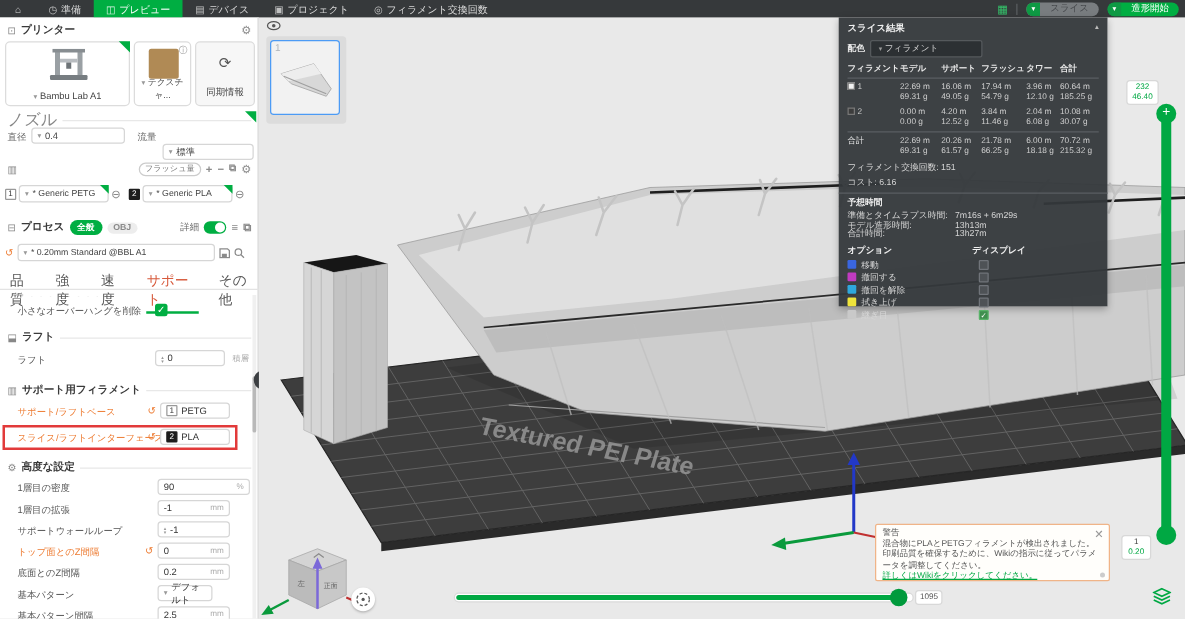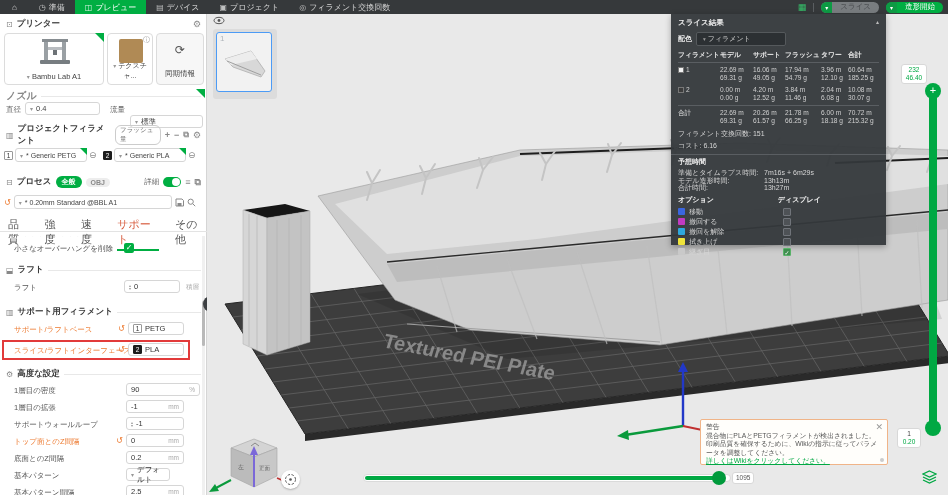--- a/index.html
+++ b/index.html
@@ -122,39 +122,38 @@
       <div style="position:absolute;left:11px;top:5px;width:24px;height:24px;background:#B08A55;border-radius:2px"></div>
       <span style="position:absolute;right:2px;top:1px;color:#999;font-size:7px">ⓘ</span>
       <div style="position:absolute;left:0;bottom:3px;width:100%;text-align:center;font-size:7px;color:#444"><span style="color:#999;font-size:6px">▾</span> <span>テクスチャ...</span></div>
     </div>
 
     <div class="card" style="left:156px;top:19px;width:48px;height:52px;background:#F7F7F7">
       <div style="position:absolute;left:0;top:9px;width:100%;text-align:center;color:#555;font-size:12px">⟳</div>
       <div style="position:absolute;left:0;bottom:5px;width:100%;text-align:center;font-size:7.5px;color:#444">同期情報</div>
     </div>
 
-    <div class="sec-h" style="top:74px;font-weight:bold;color:#888;font-size:10px">
+    <div class="sec-h" style="top:74px;font-weight:normal;color:#888;font-size:13px">
       <span>ノズル</span>
         <span class="hline"></span>
     </div>
     <span class="tri" style="top:75px;right:1px"></span>
     <span class="lab abs" style="left:6px;top:91px">直径</span>
     <div class="sel abs" style="left:25px;top:88px;width:75px;height:13px">
         <span class="dd">▾</span>
         <span>0.4</span>
       </div>
     <span class="lab abs" style="left:110px;top:91px">流量</span>
     <div class="sel abs" style="left:130px;top:88px;width:73px;height:13px">
         <span class="dd">▾</span>
         <span>標準</span>
       </div>
 
     <div class="sec-h" style="top:113px">
       <span class="ic">▥</span>
-      <span>プロジェクトフィラメント</span>
       <span style="margin-left:auto;border:1px solid #CCC;border-radius:6px;padding:0 4px;font-weight:normal;font-size:6.5px;color:#777">フラッシュ量</span>
       <span class="icg">+</span>
       <span class="icg">−</span>
       <span class="icg" style="font-size:8px">⧉</span>
       <span class="icg">⚙</span>
     </div>
 
     <div class="abs" style="left:4px;top:134px;display:flex;align-items:center;gap:2px">
       <span class="idx">1</span>
       <div class="sel" style="width:72px;height:14px">

